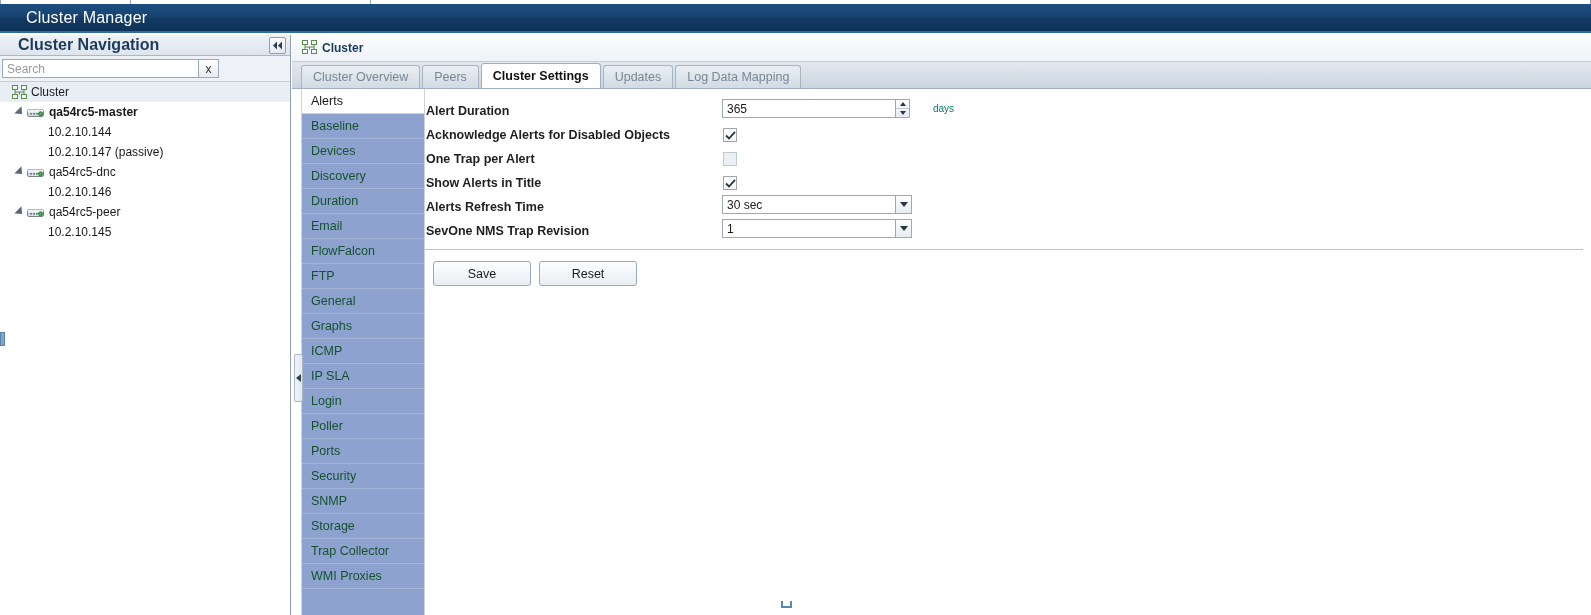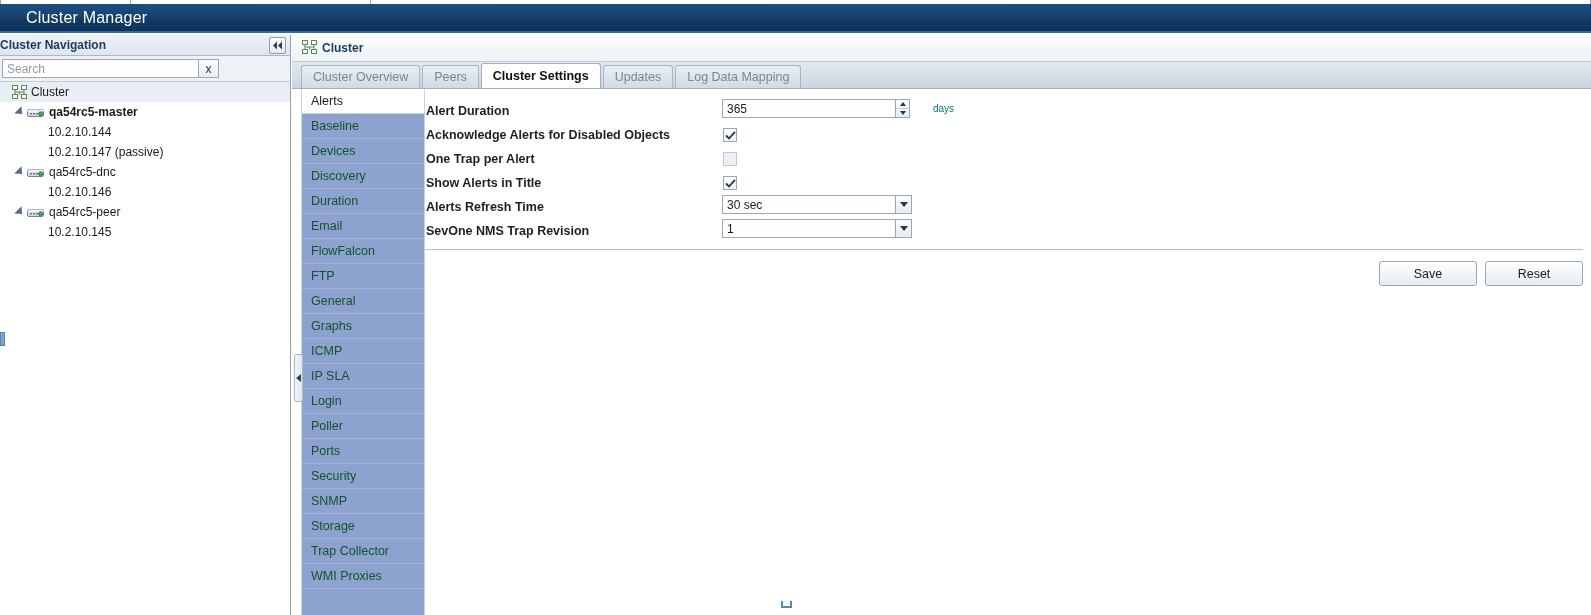--- a/index.html
+++ b/index.html
@@ -38,21 +38,21 @@
     background: #ffffff;
     border-right: 1px solid #8fa0b3;
   }
   #nav-header {
     position: relative; height: 21px;
     background: linear-gradient(to bottom, #eef2f6 0%, #dde5ee 100%);
     border-bottom: 1px solid #aab8c6;
     display: flex; align-items: center;
   }
   #nav-header .nav-title {
-    font-weight: bold; font-size: 12px; color: #1b3a5c; padding-left: 0;
+    font-weight: bold; font-size: 16px; color: #1b3a5c; padding-left: 18px;
   }
   #collapse-btn {
     position: absolute; right: 4px; top: 2px;
     width: 17px; height: 17px;
     background: linear-gradient(to bottom, #fbfcfd 0%, #e4eaf1 100%);
     border: 1px solid #8d9fb2; border-radius: 2px;
     display: flex; align-items: center; justify-content: center;
     cursor: pointer;
   }
   #collapse-btn svg { display:block; }
@@ -269,21 +269,21 @@
     width:0;height:0;border-left:4px solid transparent;border-right:4px solid transparent;
     border-top:5px solid #2b3540;
   }
 
   
   #divider {
     margin-top: 11px; width: 1158px; height: 1px; background: #b9c3ce;
   }
   #actions {
     margin-top: 11px; width: 1158px;
-    display: flex; justify-content: flex-end;
+    display: flex; justify-content: flex-start;
   }
   .act-btn {
     width: 98px; height: 25px; margin-left: 8px;
     border: 1px solid #9aa8b8; border-radius: 3px;
     background: linear-gradient(to bottom, #fdfefe 0%, #e8edf3 100%);
     font-family: "Liberation Sans", sans-serif; font-size: 12.5px; color: #1a1a1a;
     cursor: pointer;
   }
 
   

